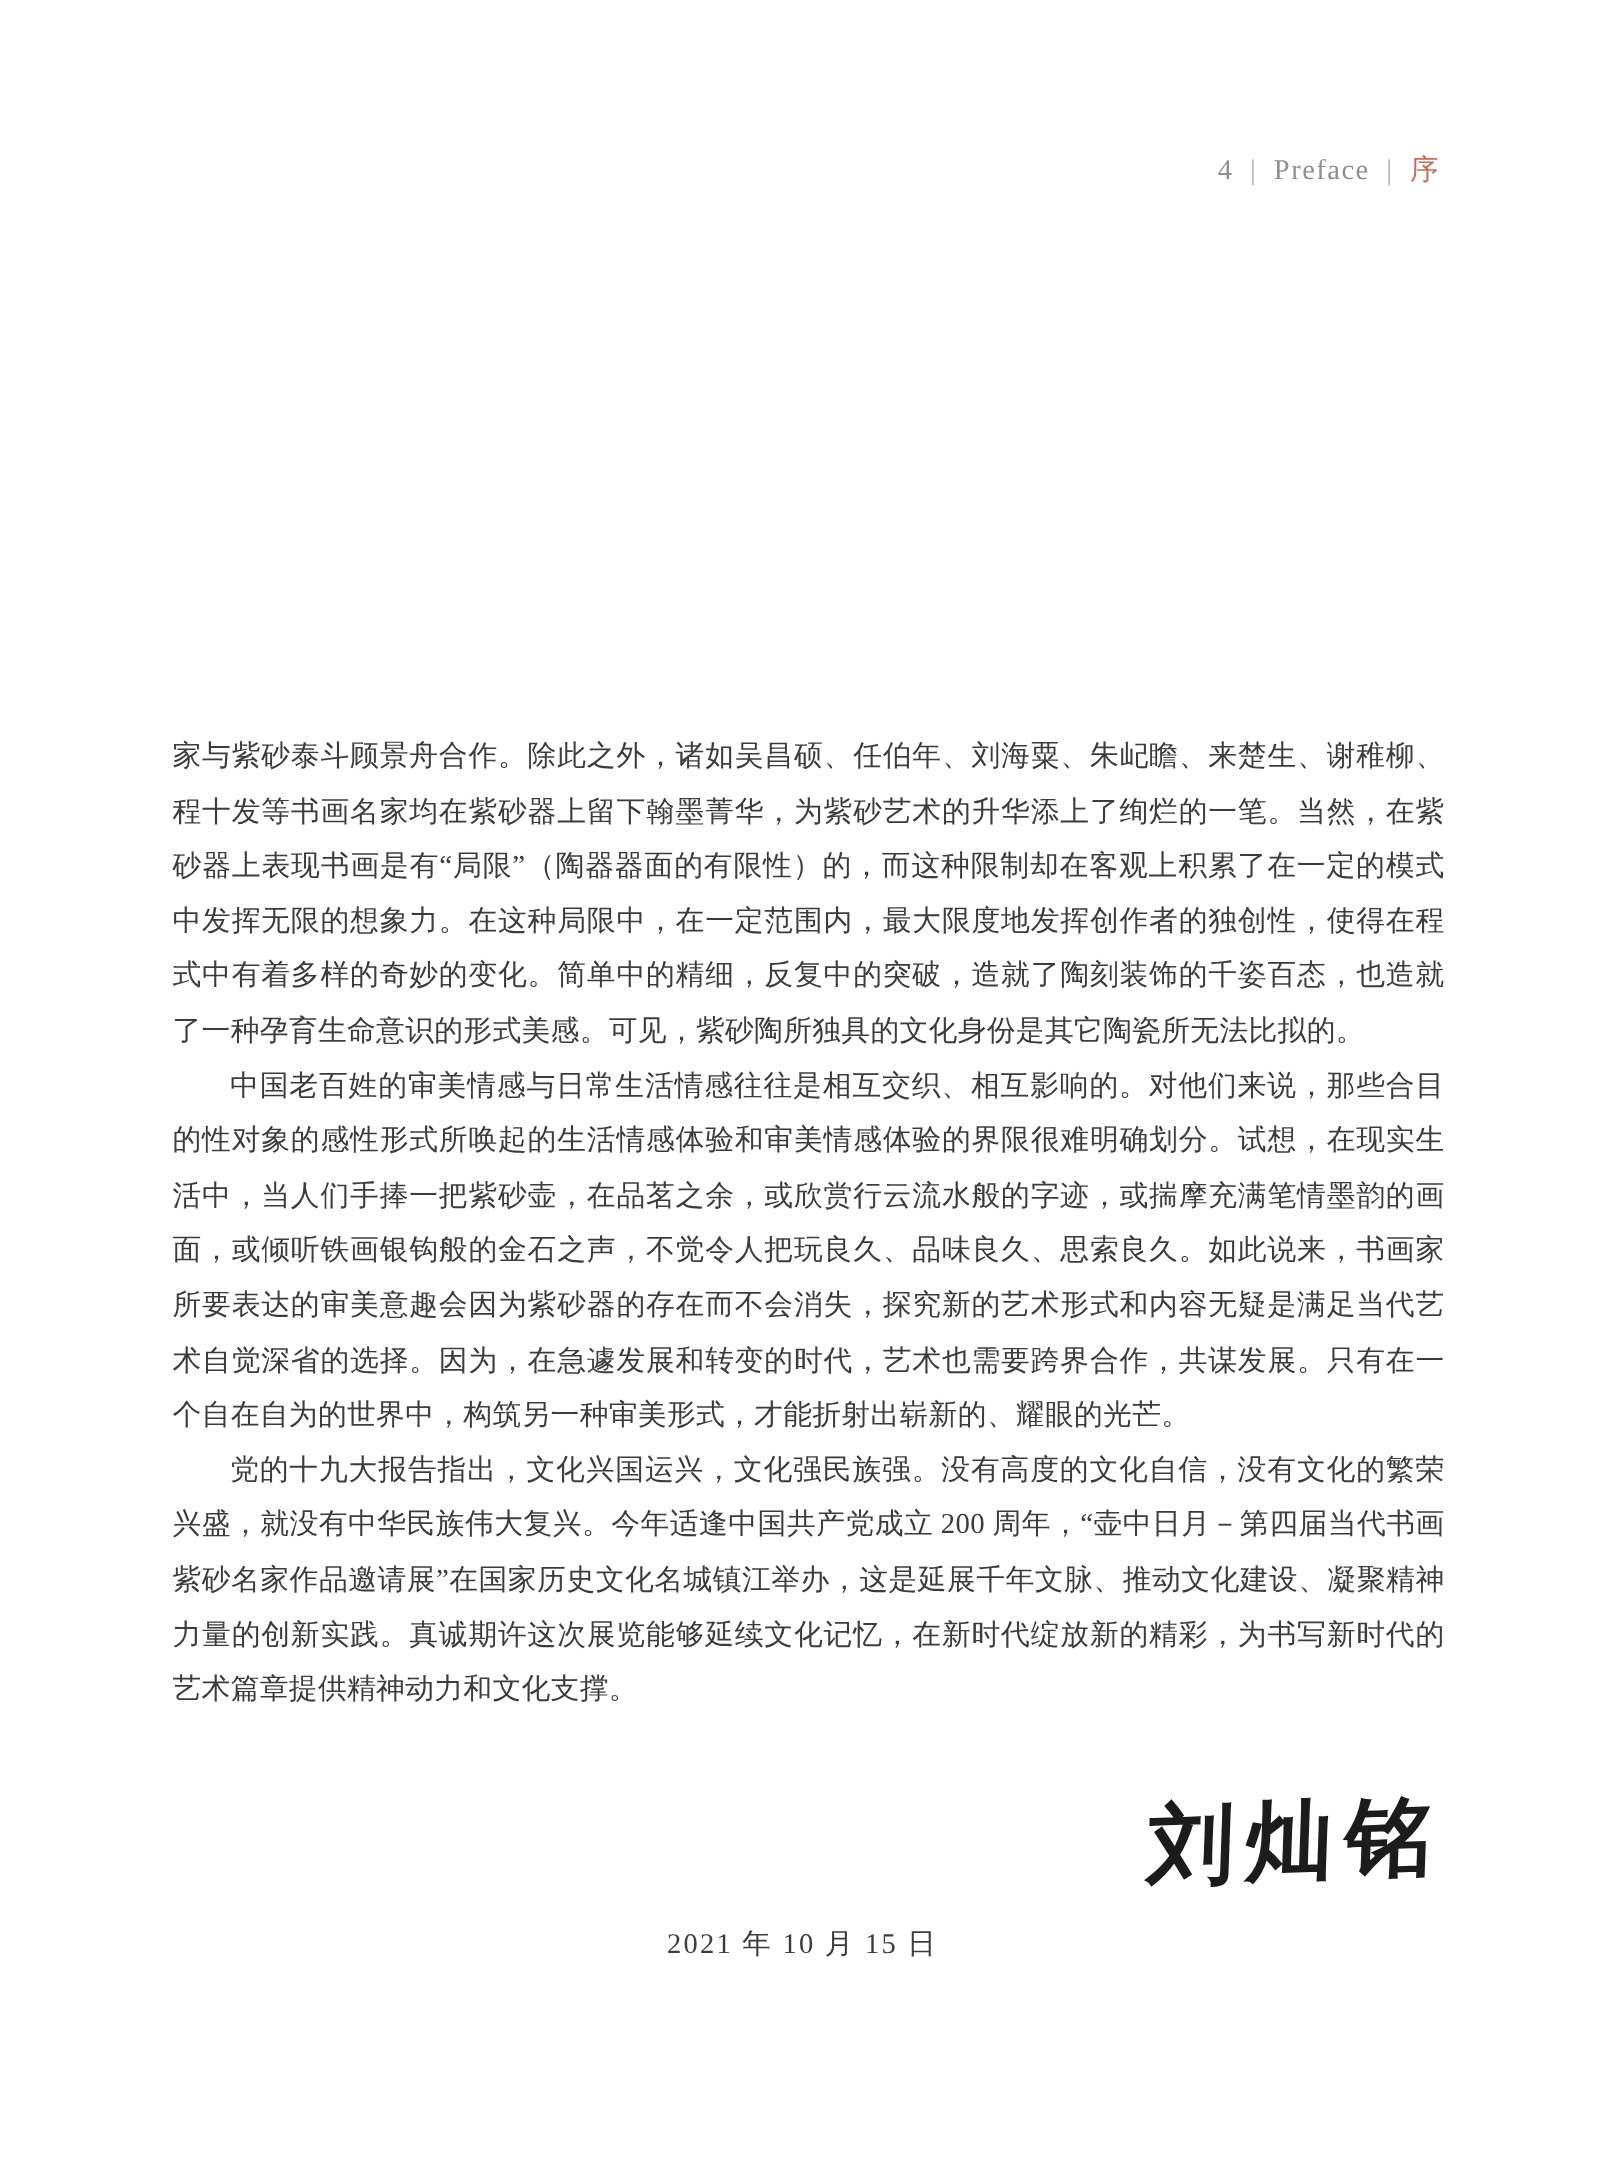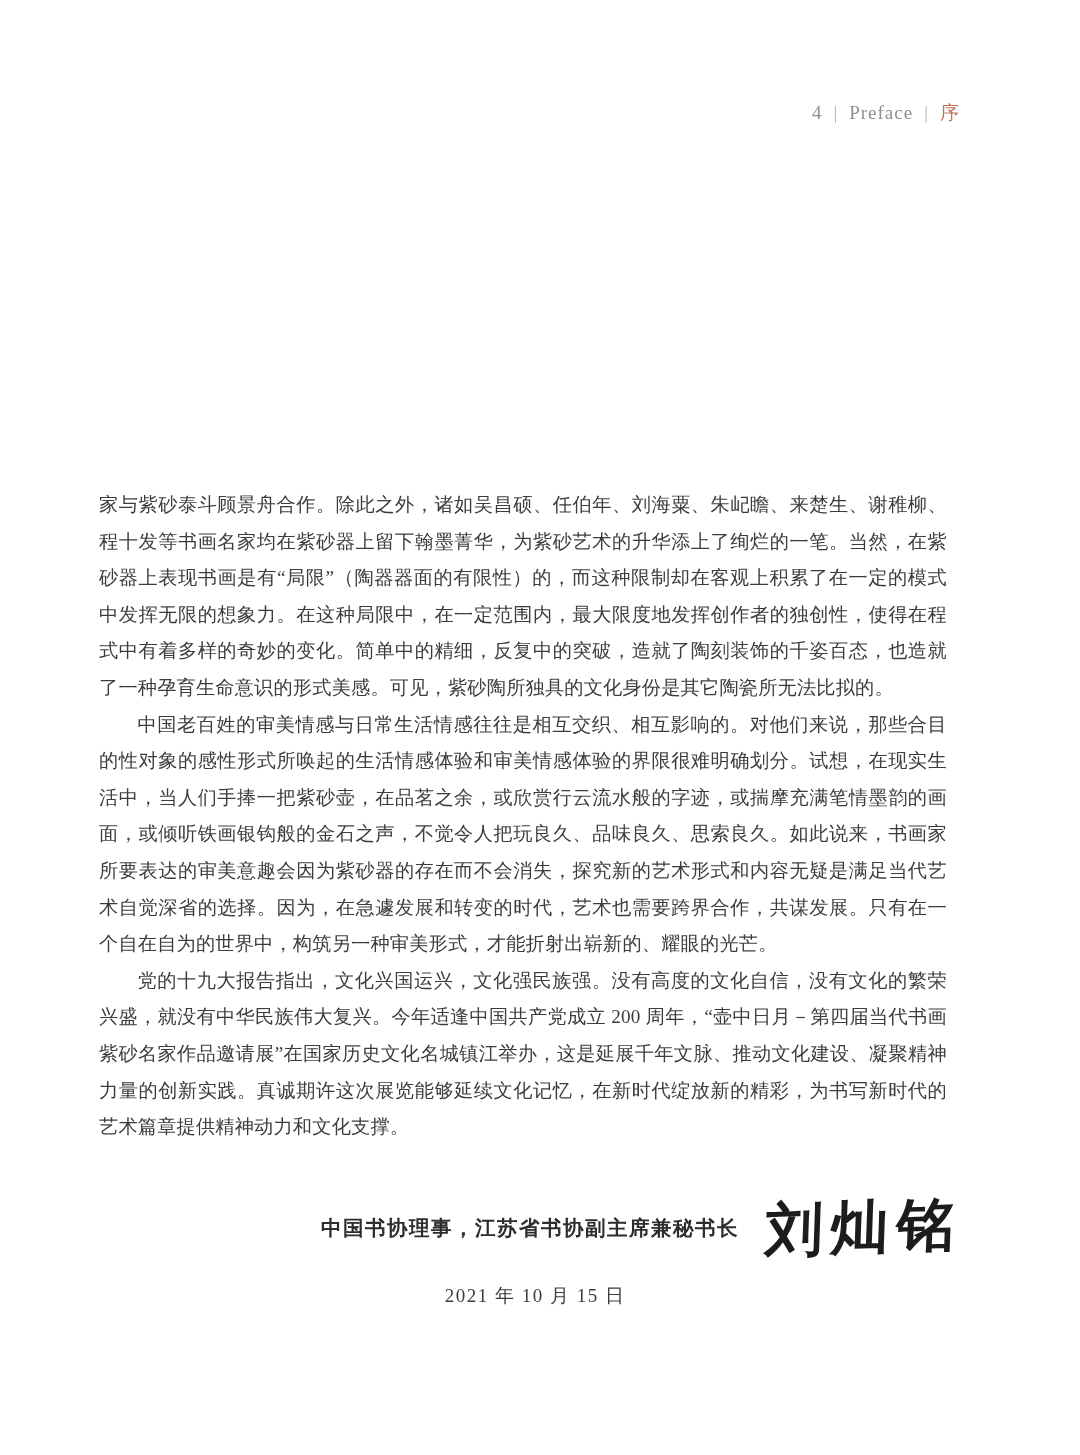--- a/index.html
+++ b/index.html
@@ -29,21 +29,21 @@
     margin: 0 11px;
     color: #b3b3b3;
     font-weight: 400;
   }
   .page-header .accent {
     color: #c0725a;
   }
   
   .body-text {
     position: absolute;
-    left: 99px;
+    left: 115px;
     top: 487px;
     width: 848px;
     font-size: 19.2px;
     line-height: 36.6px;
     color: #3c3c3c;
     text-align: justify;
     letter-spacing: 0.2px;
   }
   .para { margin: 0; }
   .para.indent { text-indent: 2em; }
@@ -97,21 +97,20 @@
     <span>4</span><span class="sep">|</span><span>Preface</span><span class="sep">|</span><span class="accent">序</span>
   </header>
 
   <main class="body-text">
     <p class="para no-indent">家与紫砂泰斗顾景舟合作。除此之外，诸如吴昌硕、任伯年、刘海粟、朱屺瞻、来楚生、谢稚柳、程十发等书画名家均在紫砂器上留下翰墨菁华，为紫砂艺术的升华添上了绚烂的一笔。当然，在紫砂器上表现书画是有“局限”（陶器器面的有限性）的，而这种限制却在客观上积累了在一定的模式中发挥无限的想象力。在这种局限中，在一定范围内，最大限度地发挥创作者的独创性，使得在程式中有着多样的奇妙的变化。简单中的精细，反复中的突破，造就了陶刻装饰的千姿百态，也造就了一种孕育生命意识的形式美感。可见，紫砂陶所独具的文化身份是其它陶瓷所无法比拟的。</p>
     <p class="para indent">中国老百姓的审美情感与日常生活情感往往是相互交织、相互影响的。对他们来说，那些合目的性对象的感性形式所唤起的生活情感体验和审美情感体验的界限很难明确划分。试想，在现实生活中，当人们手捧一把紫砂壶，在品茗之余，或欣赏行云流水般的字迹，或揣摩充满笔情墨韵的画面，或倾听铁画银钩般的金石之声，不觉令人把玩良久、品味良久、思索良久。如此说来，书画家所要表达的审美意趣会因为紫砂器的存在而不会消失，探究新的艺术形式和内容无疑是满足当代艺术自觉深省的选择。因为，在急遽发展和转变的时代，艺术也需要跨界合作，共谋发展。只有在一个自在自为的世界中，构筑另一种审美形式，才能折射出崭新的、耀眼的光芒。</p>
     <p class="para indent">党的十九大报告指出，文化兴国运兴，文化强民族强。没有高度的文化自信，没有文化的繁荣兴盛，就没有中华民族伟大复兴。今年适逢中国共产党成立 200 周年，“壶中日月－第四届当代书画紫砂名家作品邀请展”在国家历史文化名城镇江举办，这是延展千年文脉、推动文化建设、凝聚精神力量的创新实践。真诚期许这次展览能够延续文化记忆，在新时代绽放新的精彩，为书写新时代的艺术篇章提供精神动力和文化支撑。</p>
   </main>
 
   <div class="sig-row">
-    <span class="sig-title">中国书协理事，江苏省书协副主席兼秘书长</span>
     <span class="sig-name">刘灿铭</span>
   </div>
 
   <div class="date-row">
     <span>2021 年 10 月 15 日</span>
   </div>
 
 </div>
 
 </body></html>

